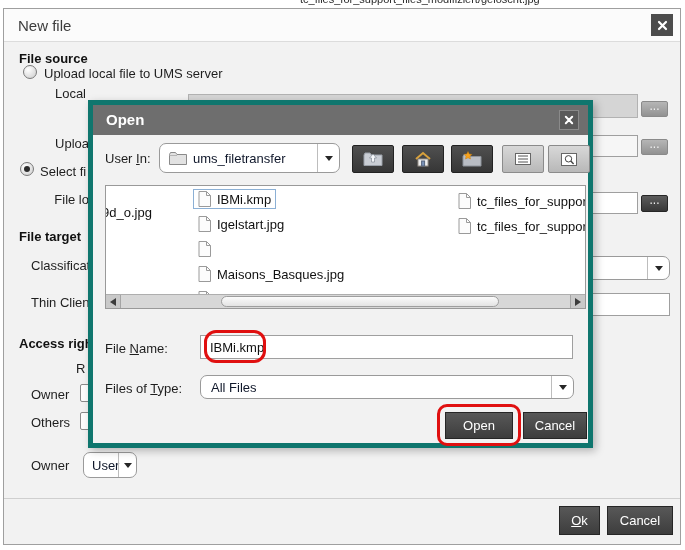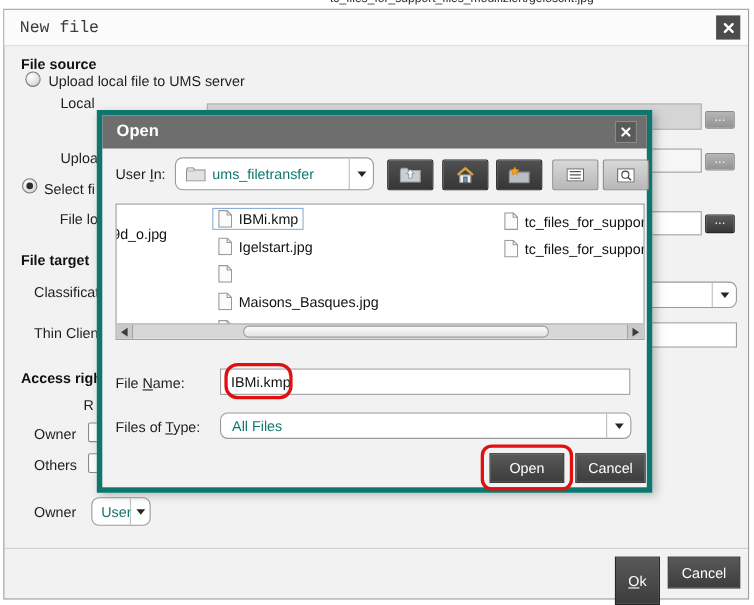--- a/index.html
+++ b/index.html
@@ -7,21 +7,21 @@
   .screen { position:relative; width:685px; height:550px; background:#fff;
             font-family:"Liberation Sans", sans-serif; overflow:hidden; }
 
   
   .bg-strip { position:absolute; left:0; top:0; width:685px; height:8px; background:#fff; overflow:hidden; }
   .bg-strip span { position:absolute; left:300px; top:-7px; font-size:11px; color:#2a2a2a; white-space:nowrap; }
 
   .dialog { position:absolute; background:#f2f2f2; }
   .main-dialog { left:3px; top:8px; width:678px; height:537px; border:1px solid #9f9f9f; }
 
-  .md-titlebar { position:absolute; left:0; top:0; right:0; height:33px; background:#fbfbfb; border-bottom:1px solid #dcdcdc;font-family:Liberation Mono, monospace; }
+  .md-titlebar { position:absolute; left:0; top:0; right:0; height:33px; background:#fbfbfb; border-bottom:1px solid #dcdcdc; }
   .md-title { position:absolute; left:14px; top:8px; font-size:15px; color:#3c3c3c; }
 
   .close-btn { position:absolute; display:flex; align-items:center; justify-content:center; background:#4c4c4c; }
   .md-close { right:7px; top:5px; width:22px; height:22px; }
 
   .lbl { position:absolute; font-size:13px; color:#1e1e1e; white-space:nowrap; }
   .bold { font-weight:bold; color:#111; }
   .r-align { text-align:right; }
   .mn { text-decoration:underline; }
 
@@ -32,21 +32,21 @@
   .field { position:absolute; background:#fff; border:1px solid #9f9f9f; }
   .field.disabled { background:#d5d5d5; border-color:#b2b2b2; }
   .field.lightgray { background:#f6f6f6; }
 
   .browse { position:absolute; width:27px; height:16px; border:1px solid #8a8a8a; border-radius:2px;
             background:linear-gradient(#b6b6b6,#929292); color:#f2f2f2; font-size:12px;
             line-height:9px; text-align:center; }
   .browse.dark { background:linear-gradient(#5c5c5c,#373737); border-color:#262626; height:17px; }
 
   .combo { position:absolute; background:#fff; border:1px solid #9a9a9a; border-radius:7px; }
-  .combo .val { position:absolute; font-size:13px; color:#0f766e; white-space:nowrap; }
+  .combo .val { position:absolute; font-size:13px; color:#0f172a; white-space:nowrap; }
   .arrow-sec { position:absolute; right:0; top:0; bottom:0; width:22px; border-left:1px solid #bdbdbd;
                display:flex; align-items:center; justify-content:center; }
   .tri-down { width:0; height:0; border-left:4px solid transparent; border-right:4px solid transparent; border-top:5px solid #262626; }
 
   .checkbox { position:absolute; width:18px; height:18px; background:#fdfdfd; border:1px solid #8a8a8a; border-radius:2px; }
 
   .btn-dark { position:absolute; display:flex; align-items:center; justify-content:center;
               background:linear-gradient(#585858,#3d3d3d); border:1px solid #262626; color:#fff; font-size:13px; }
 
   .separator { position:absolute; left:0; top:489px; width:676px; height:1px; background:#cfcfcf; }
@@ -150,21 +150,21 @@
     <div class="lbl" style="left:27px; top:449px;">Owner</div>
     <div class="combo" style="left:79px; top:443px; width:54px; height:26px;">
       <span class="val" style="left:8px; top:5px;">User</span>
       <div class="arrow-sec" style="width:18px;">
           <span class="tri-down"></span>
         </div>
     </div>
 
     <div class="separator"></div>
 
-    <div class="btn-dark" style="left:555px; top:497px; width:41px; height:44px;">
+    <div class="btn-dark" style="left:555px; top:497px; width:41px; height:29px;">
       <span><span class="mn">O</span><span>k</span></span>
     </div>
     <div class="btn-dark" style="left:603px; top:497px; width:66px; height:29px;">Cancel</div>
   </div>
 
   <div class="dialog open-dialog">
     <div class="od-titlebar">
       <div class="od-title">Open</div>
       <div class="close-btn od-close">
         <svg width="10" height="10" viewBox="0 0 11 11">

